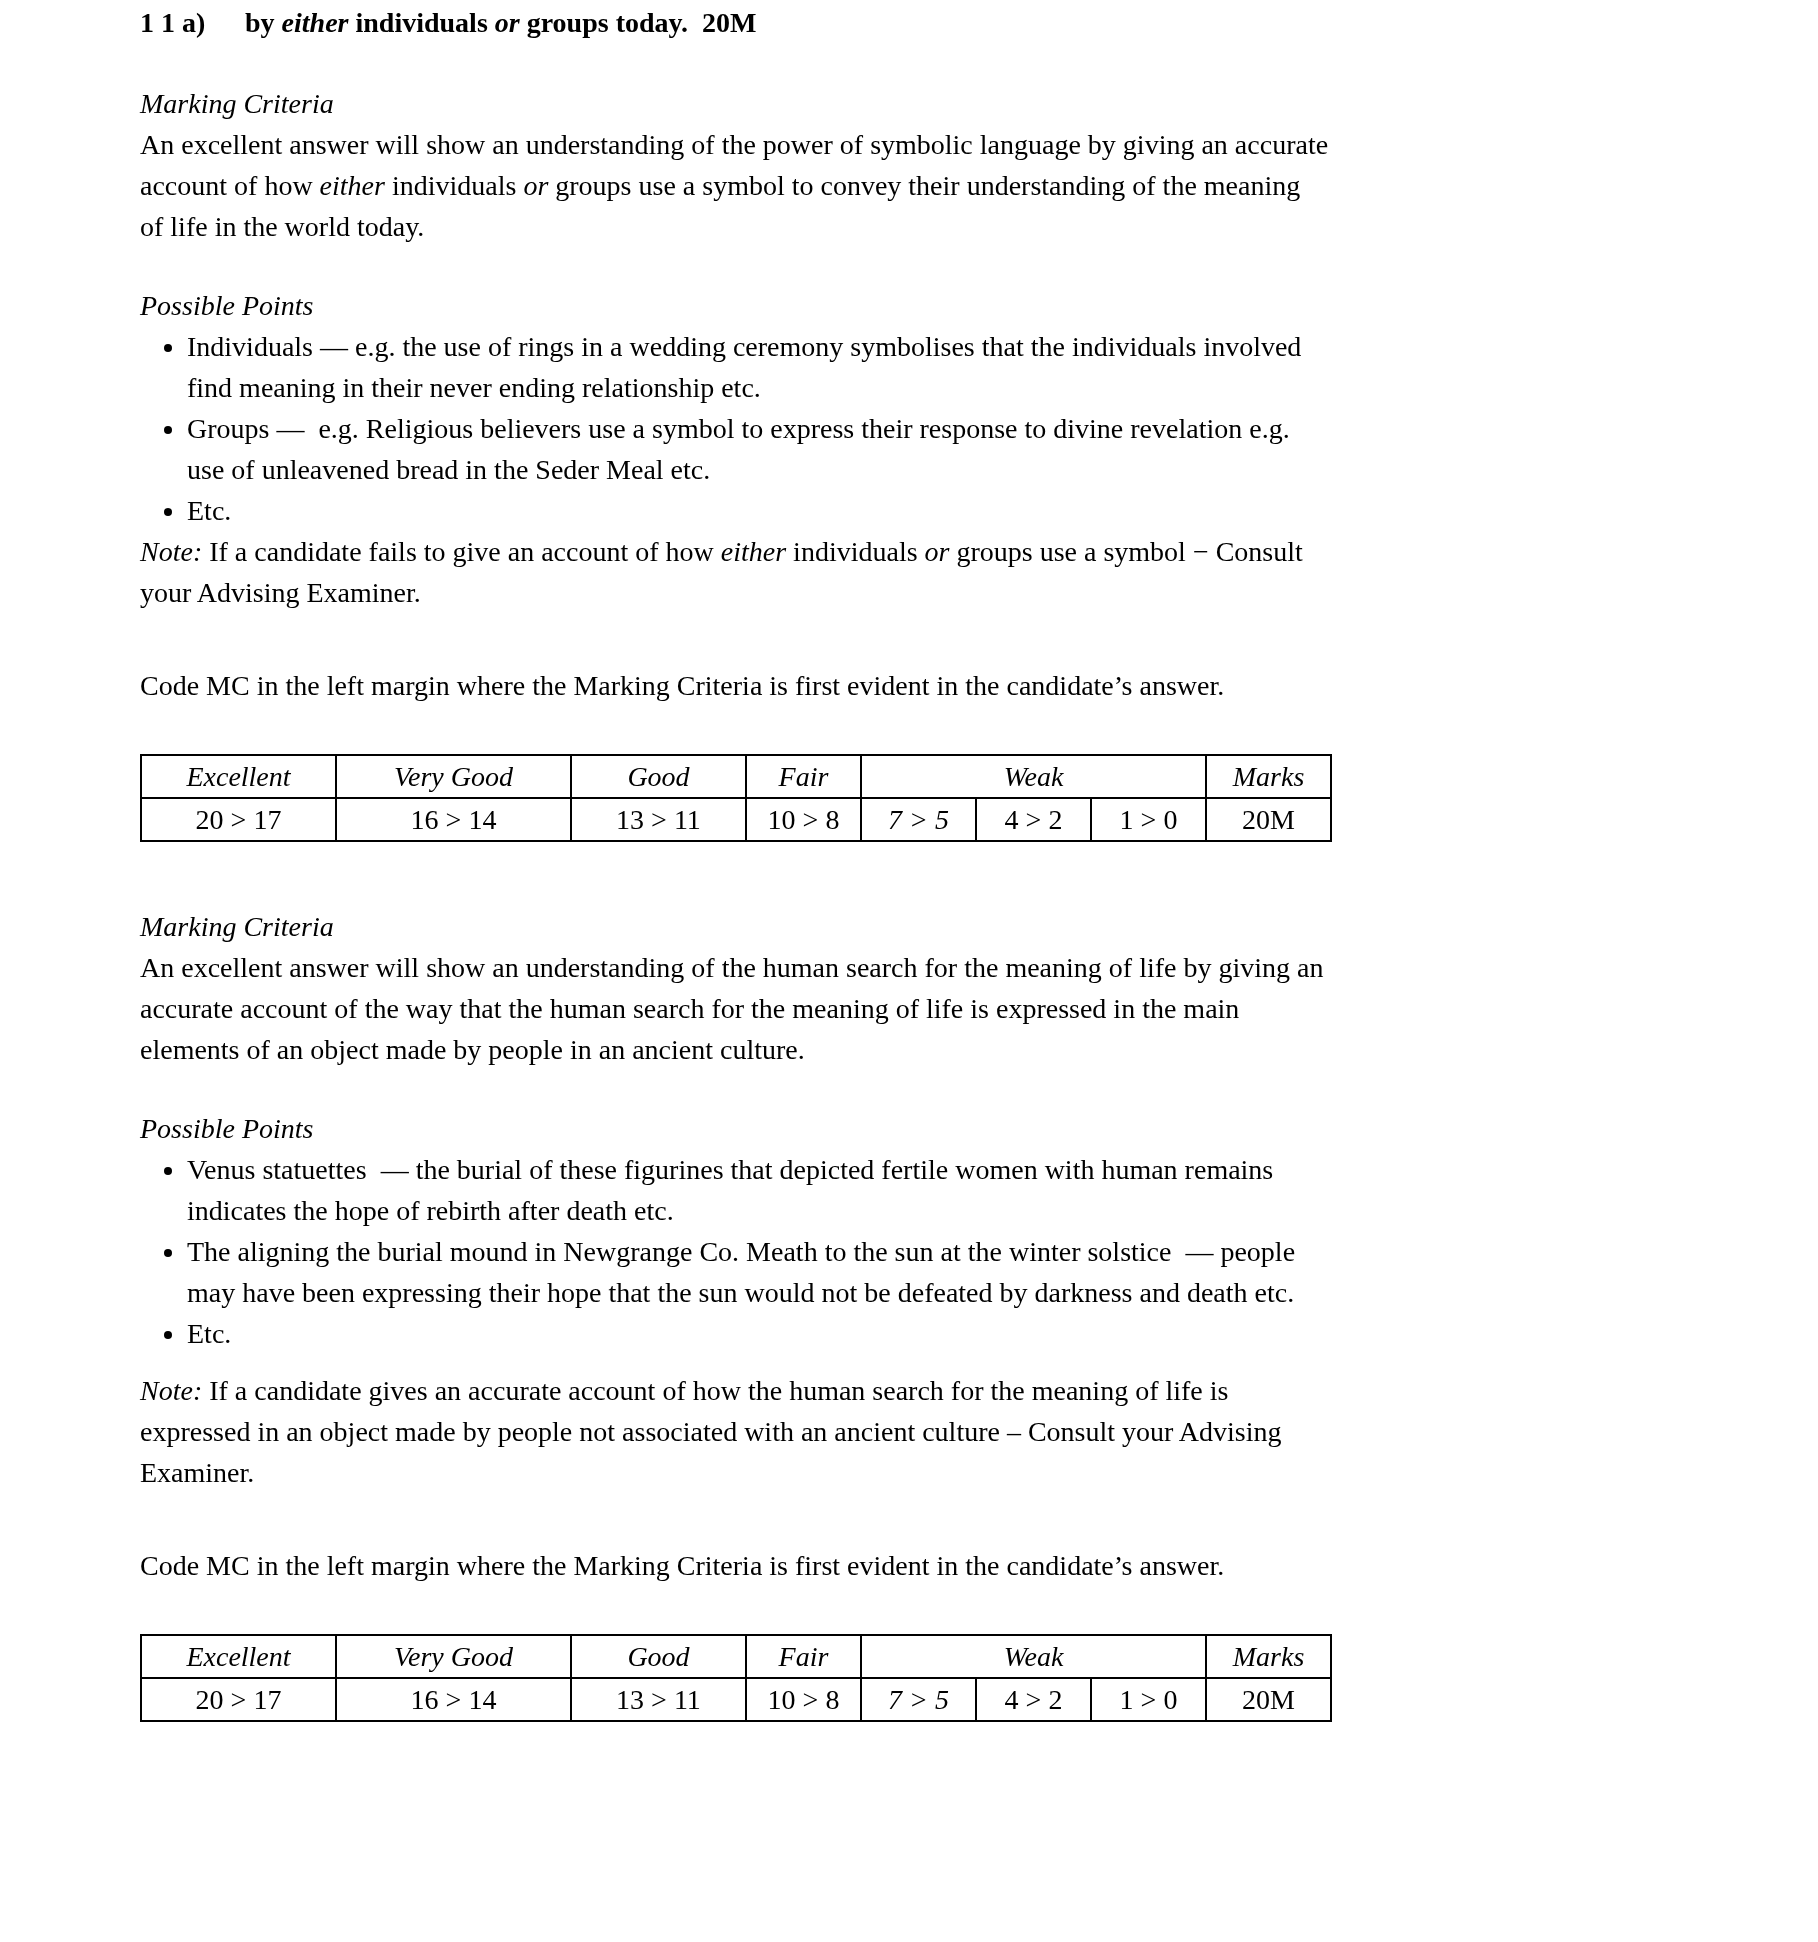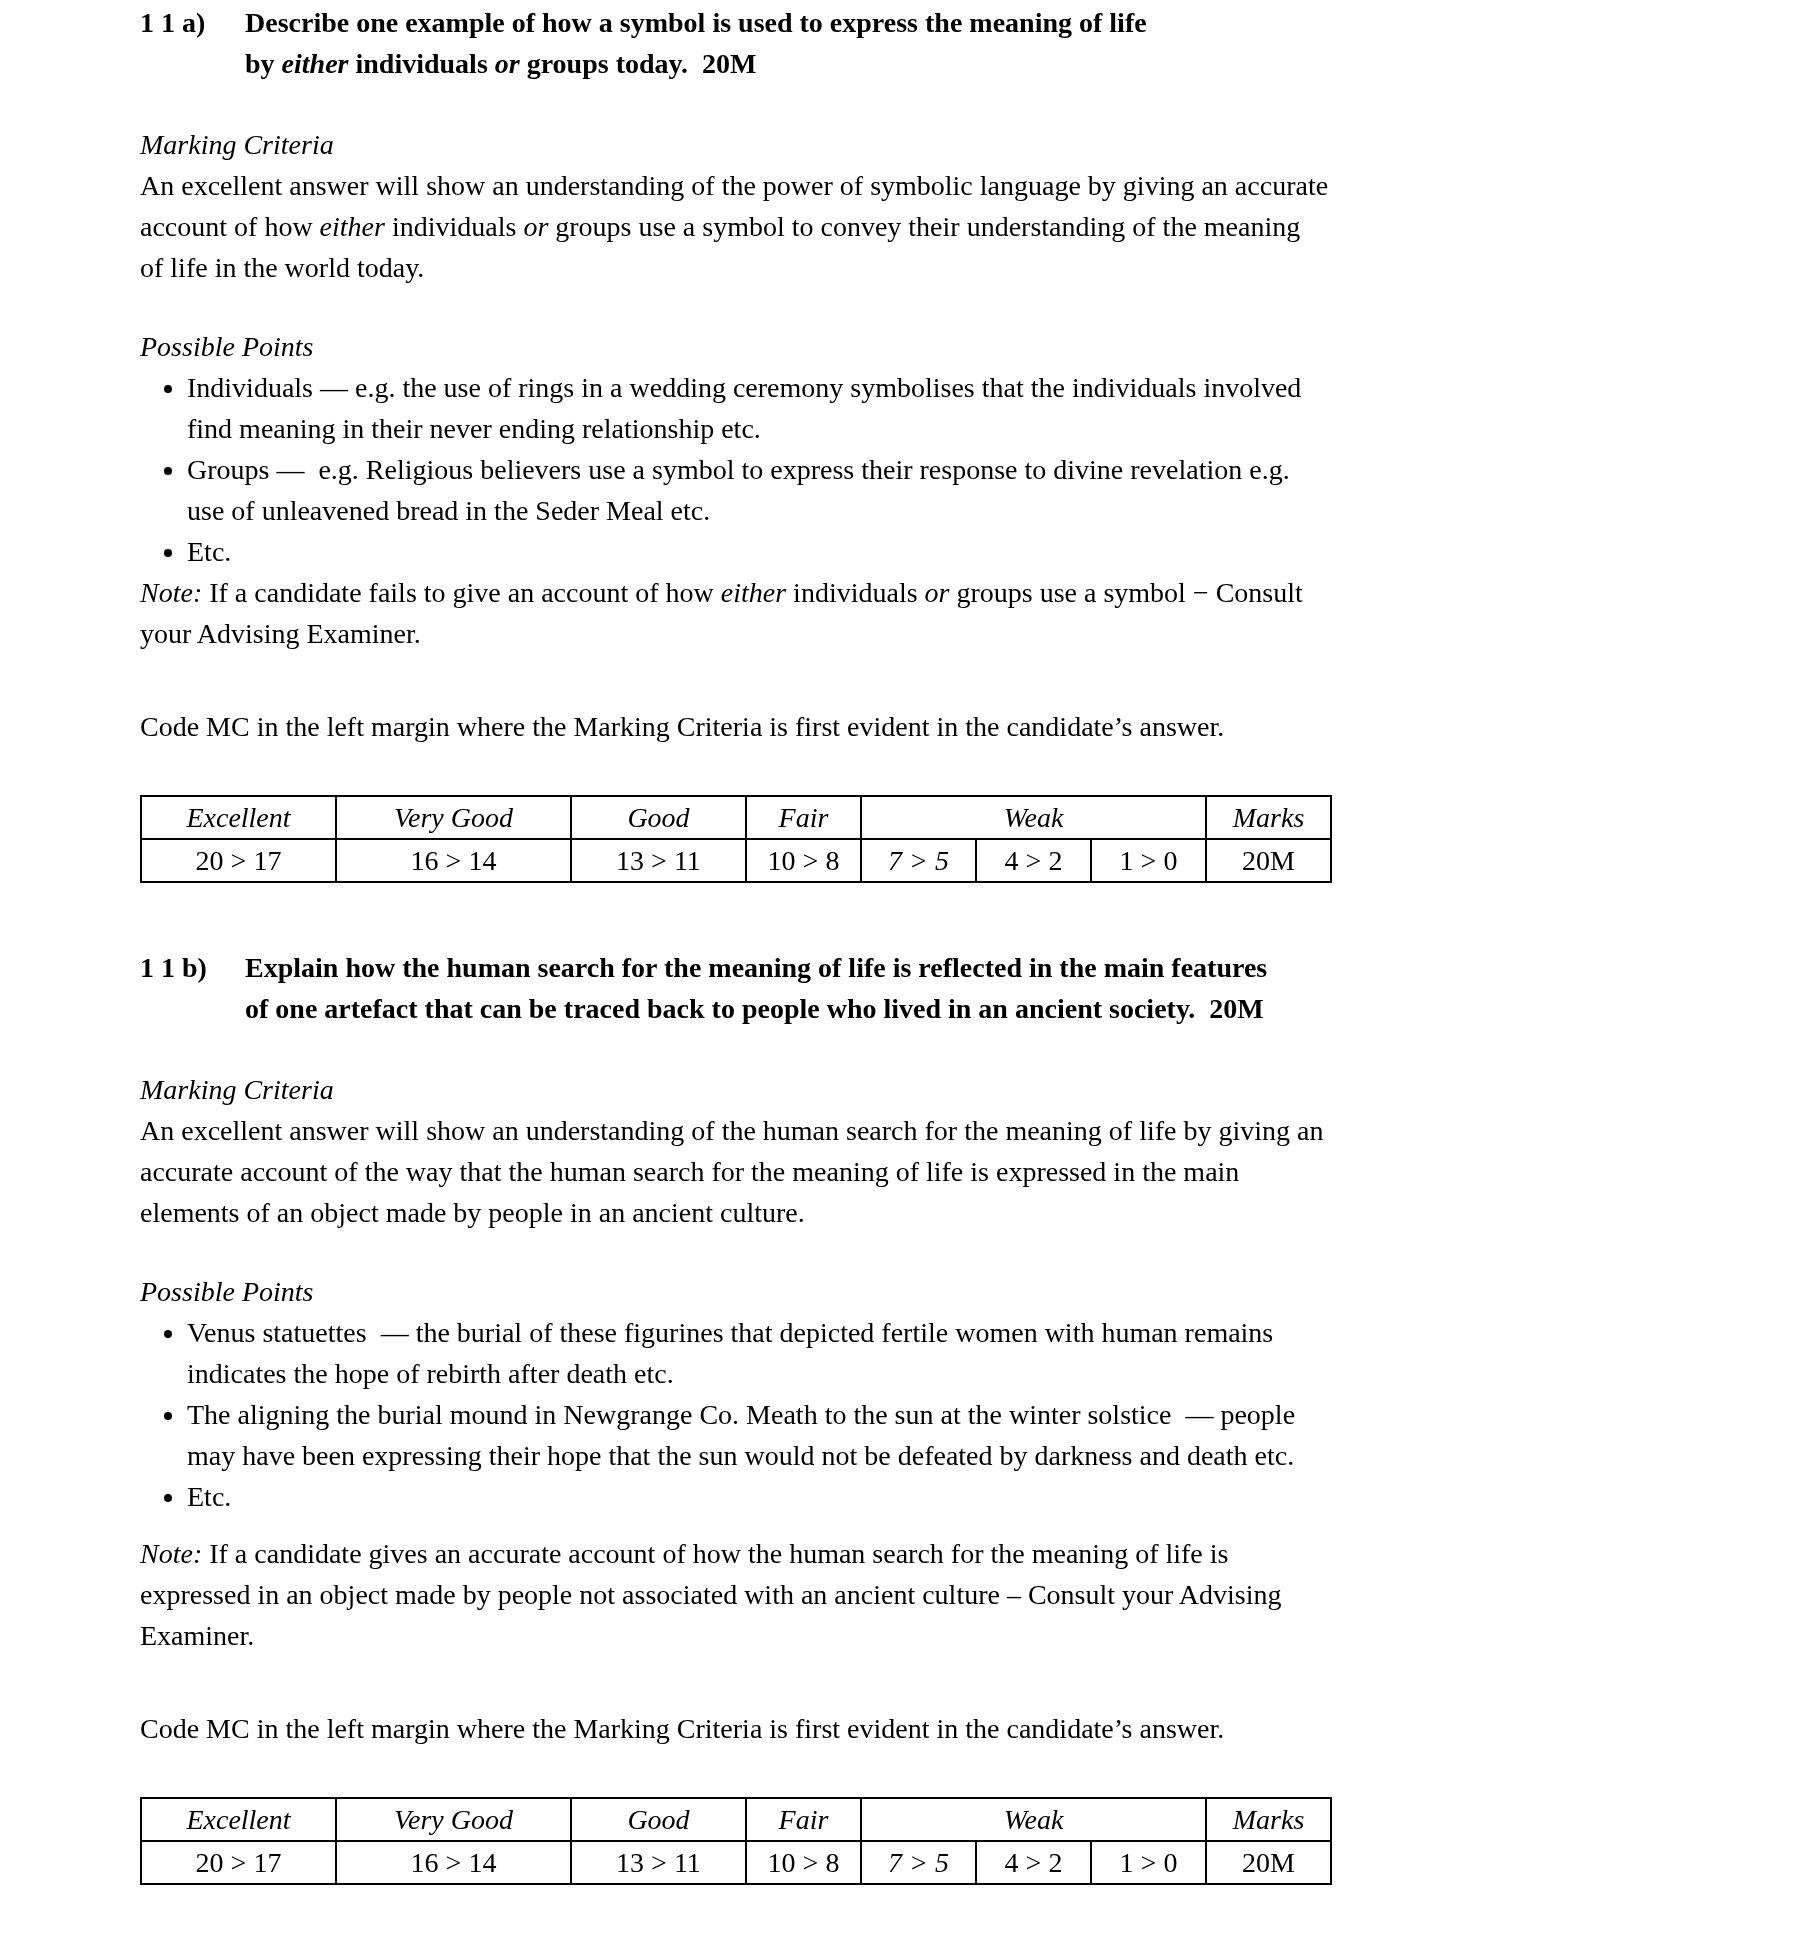--- a/index.html
+++ b/index.html
@@ -68,22 +68,21 @@
 </style>
 </head>
 <body>
 
 <div class="page">
 
   <section class="question-section content">
 
     <div class="question-heading">
       <span class="q-num">1 1 a)</span>
-      <span class="q-text"><span>Describe one example of how a symbol is used to express the meaning of life
-</span><span>by </span><span class="it">either</span><span> individuals </span><span class="it">or</span><span> groups today.&nbsp; 20M</span></span>
+      <span class="q-text"><span>by </span><span class="it">either</span><span> individuals </span><span class="it">or</span><span> groups today.&nbsp; 20M</span></span>
     </div>
 
     <div class="subheading">Marking Criteria</div>
     <p class="para"><span>An excellent answer will show an understanding of the power of symbolic language by giving an accurate account of how </span><span class="it">either</span><span> individuals </span><span class="it">or</span><span> groups use a symbol to convey their understanding of the meaning of life in the world today.</span></p>
 
     <div class="subheading pp-heading">Possible Points</div>
     <ul class="bullets">
       <li><span>Individuals&nbsp;— e.g. the use of rings in a wedding ceremony symbolises that the individuals involved find meaning in their never ending relationship etc.</span></li>
       <li><span>Groups&nbsp;—&nbsp; e.g. Religious believers use a symbol to express their response to divine revelation e.g. use of unleavened bread in the Seder Meal etc.</span></li>
       <li><span>Etc.</span></li>
@@ -122,25 +121,20 @@
           <td class="weak-b">4 &gt; 2</td>
           <td class="weak-c">1 &gt; 0</td>
           <td>20M</td>
         </tr>
       </tbody>
     </table>
   </section>
 
   <section class="question-section content">
 
-    <div class="question-heading">
-      <span class="q-num">1 1 b)</span>
-      <span class="q-text"><span>Explain how the human search for the meaning of life is reflected in the main features
-</span><span>of one artefact that can be traced back to people who lived in an ancient society.&nbsp; 20M</span></span>
-    </div>
 
     <div class="subheading">Marking Criteria</div>
     <p class="para"><span>An excellent answer will show an understanding of the human search for the meaning of life by giving an accurate account of the way that the human search for the meaning of life is expressed in the main elements of an object made by people in an ancient culture.</span></p>
 
     <div class="subheading pp-heading">Possible Points</div>
     <ul class="bullets">
       <li><span>Venus statuettes &nbsp;— the burial of these figurines that depicted fertile women with human remains indicates the hope of rebirth after death etc.</span></li>
       <li><span>The aligning the burial mound in Newgrange Co. Meath to the sun at the winter solstice &nbsp;— people may have been expressing their hope that the sun would not be defeated by darkness and death etc.</span></li>
       <li><span>Etc.</span></li>
     </ul>

